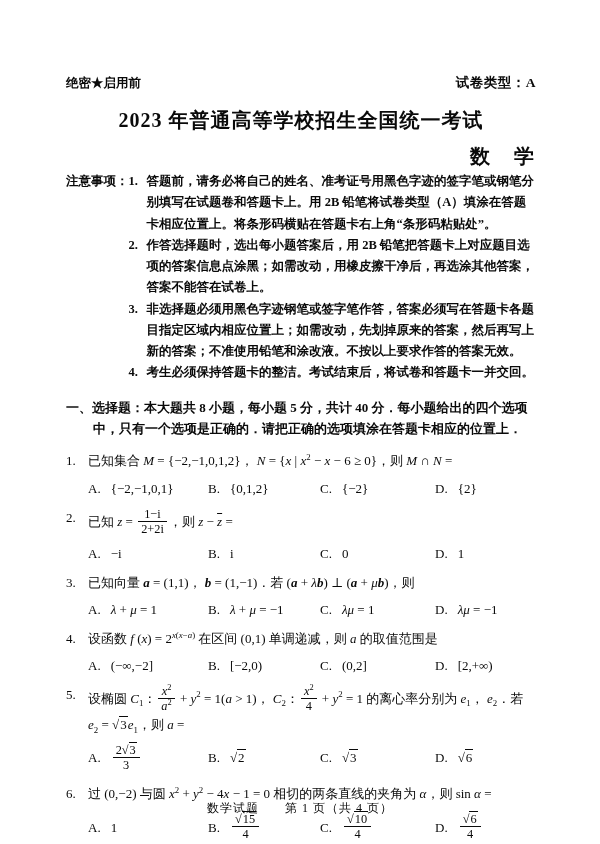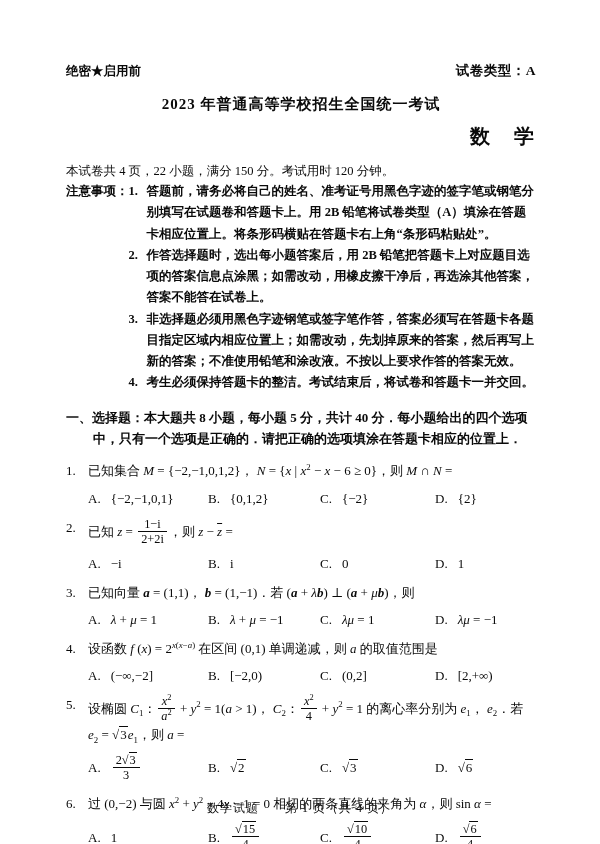--- a/index.html
+++ b/index.html
@@ -6,23 +6,23 @@
   html, body { margin: 0; padding: 0; }
   body {
     width: 600px; height: 844px; background: #ffffff; color: #0a0a0a;
     font-family: "Liberation Serif", "DejaVu Serif", serif;
     font-size: 13px; overflow: hidden;
   }
   .page { position: relative; width: 600px; height: 844px; padding: 62px 64px 0 66px; }
 
   .topline { display: flex; justify-content: space-between; align-items: baseline; font-weight: bold; }
   .secrecy { font-size: 12.5px; }
-  .paper-type { font-size: 13.5px; letter-spacing: 0.5px; }
-
-  .title { text-align: center; font-size: 15px; font-weight: bold; margin: 15px 0 0; letter-spacing: 1px; }
+  .paper-type { font-size: 13.5px; letter-spacing: 0.5px; margin-top: 12px; }
+
+  .title { text-align: center; font-size: 20px; font-weight: bold; margin: 15px 0 0; letter-spacing: 1px; }
   .subject { text-align: right; font-size: 20px; font-weight: bold; margin: 9px 0 0; letter-spacing: 2px; }
 
   .info { margin: 13px 0 0; font-size: 12.5px; }
 
   .notes { display: flex; margin-top: 1px; font-size: 12.5px; line-height: 1.7; font-weight: bold; }
   .notes-label { flex: none; }
   .notes-list { flex: 1; }
   .note { display: flex; }
   .note-num { flex: none; width: 18px; }
   .note-text { flex: 1; }
@@ -57,21 +57,20 @@
 
 <div class="page">
 
   <div class="topline">
     <span class="secrecy">绝密★启用前</span>
     <span class="paper-type">试卷类型：A</span>
   </div>
 
   <div class="title">2023 年普通高等学校招生全国统一考试</div>
   <div class="subject">数　学</div>
-  <p class="info">本试卷共 4 页，22 小题，满分 150 分。考试用时 120 分钟。</p>
 
   <div class="notes">
     <span class="notes-label">注意事项：</span>
     <div class="notes-list">
       <div class="note">
         <span class="note-num">1.</span>
         <span class="note-text">答题前，请务必将自己的姓名、准考证号用黑色字迹的签字笔或钢笔分别填写在试题卷和答题卡上。用 2B 铅笔将试卷类型（A）填涂在答题卡相应位置上。将条形码横贴在答题卡右上角“条形码粘贴处”。</span>
       </div>
       <div class="note">
         <span class="note-num">2.</span>

